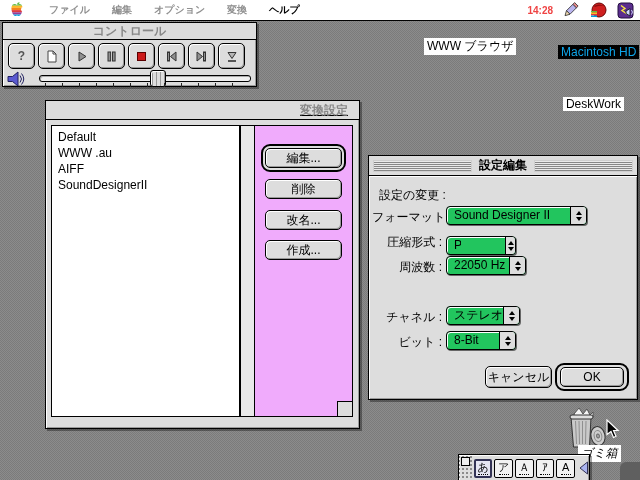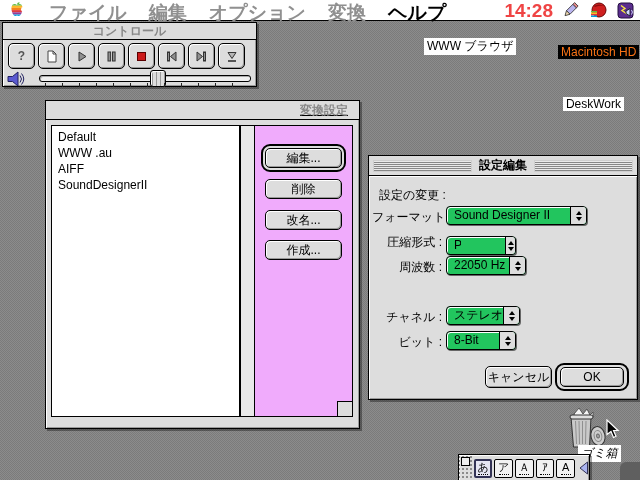--- a/index.html
+++ b/index.html
@@ -5,22 +5,22 @@
   html,body{margin:0;padding:0;}
   body{font-family:"Liberation Sans",sans-serif;}
   #stage{
     position:relative;width:640px;height:480px;overflow:hidden;
     background-image:conic-gradient(#8c8c8c 25%,#7b7b7b 0 50%,#8c8c8c 0 75%,#7b7b7b 0);
     background-size:2px 2px;
   }
   
   .menubar{
     position:absolute;left:0;top:0;width:640px;height:20px;background:#fff;
-    border-bottom:1px solid #000;display:flex;
-    font-size:19px;font-weight:bold;border-radius:0 0 0 0;
+    border-bottom:1px solid #000;display:flex;align-items:center;
+    font-size:10px;font-weight:bold;border-radius:0 0 0 0;
   }
   .menubar .apple{margin:0 14px 0 10px;display:flex;align-items:center;}
   .menu-item{padding:0 11px;color:#000;}
   .menu-item.disabled{color:#909090;}
   .menubar .spacer{flex:1;}
   .menubar .clock{font-weight:bold;color:#ef4444;margin-right:3px;}
   .menubar .bar-icon{margin:0 5px;display:flex;align-items:center;}
   
   .mac-window{
     position:absolute;background:#ddd;border:1px solid #000;
@@ -81,21 +81,21 @@
   .btn-panel .panel-btn{position:absolute;left:10px;width:77px;height:20px;}
   .grow-notch{position:absolute;right:0;bottom:0;width:14px;height:14px;background:#ddd;
     border-left:1px solid #000;border-top:1px solid #000;}
   
   #edit-dialog{left:368px;top:155px;width:268px;height:243px;}
   #edit-dialog .titlebar{height:19px;}
   #edit-dialog .content{position:relative;height:221px;box-shadow:inset 1px 1px 0 #fff;}
   
   .desk-icon{position:absolute;display:flex;flex-direction:row;align-items:center;}
   .icon-label{font-size:12px;background:#fff;color:#000;padding:0 3px;margin-top:2px;white-space:nowrap;}
-  .icon-label.inverse{background:#000;color:#f97316;}
+  .icon-label.inverse{background:#000;color:#0ea5e9;}
   
   #kotoeri{position:absolute;left:458px;top:454px;width:132px;height:28px;background:#ddd;
     border:1px solid #000;box-shadow:inset 1px 1px 0 #fff, inset -1px -1px 0 #999, 2px 2px 0 rgba(0,0,0,.35);
     display:flex;align-items:center;box-sizing:border-box;}
   .k-drag{position:relative;width:15px;height:100%;
     background-image:radial-gradient(#8a8a8a 34%,transparent 35%);
     background-size:4px 4px;background-position:2px 12px;}
   .k-zoombox{position:absolute;left:2px;top:2px;width:7px;height:7px;background:#eee;border:1px solid #000;}
   .k-btn{width:19px;height:19px;background:#f2f2f2;border:1px solid #000;border-radius:2px;
     margin-right:2px;display:flex;flex-direction:column;align-items:center;justify-content:center;

